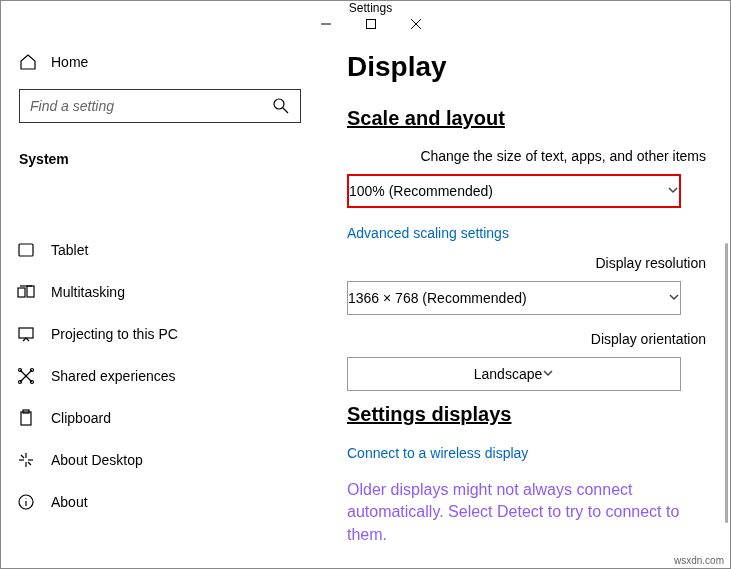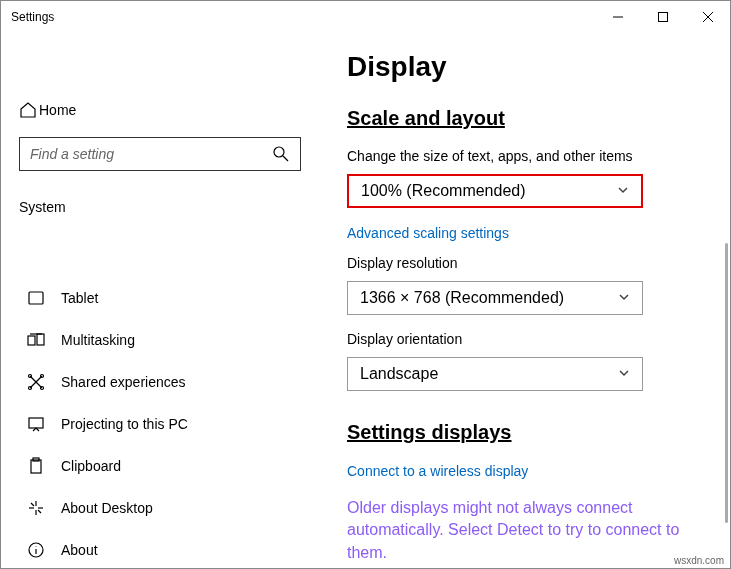--- a/index.html
+++ b/index.html
@@ -1,37 +1,37 @@
 <!DOCTYPE html>
 <html><head>
   <meta charset="utf-8">
   <style>
     * { box-sizing: border-box; margin: 0; padding: 0; font-family: "Segoe UI", Tahoma, sans-serif; }
     body { width: 731px; height: 569px; overflow: hidden; background: #fff; border: 1px solid #888; position: relative; }
-    .titlebar { height: 32px; display: flex; align-items: center; padding-left: 10px; font-size: 12px; color: #000; }
+    .titlebar { height: 32px; display: flex; align-items: center; padding-left: 10px; font-size: 12px; color: #000; flex-direction: column; }
     .title-text { flex: 1; }
     .title-controls { display: flex; height: 100%; }
     .tc-btn { width: 45px; height: 100%; display: flex; align-items: center; justify-content: center; cursor: pointer; }
     .tc-btn svg { width: 10px; height: 10px; stroke: #000; stroke-width: 1; fill: none; }
     .content { display: flex; height: calc(100% - 32px); }
     .sidebar { width: 318px; padding: 14px 18px 0 18px; }
-    .home-row { display: flex; align-items: center; gap: 2px; font-size: 14px; padding: 6px 0 18px 0; cursor: pointer; margin-top: 48px; }
+    .home-row { display: flex; align-items: center; gap: 14px; font-size: 14px; padding: 6px 0 18px 0; cursor: pointer; }
     .icon { width: 18px; height: 18px; display: inline-flex; align-items: center; justify-content: center; }
     .icon svg { stroke: #000; fill: none; stroke-width: 1.2; }
     .search-box { border: 1px solid #333; height: 34px; display: flex; align-items: center; padding: 0 10px; margin-bottom: 20px; }
     .search-input { flex: 1; border: none; outline: none; font-size: 14px; background: transparent; font-style: italic; color: #0c4a6e; }
     .search-input::placeholder { font-style: italic; color: #666; }
-    .category { font-weight: 400; font-size: 14px; margin-bottom: 10px; padding: 8px 0; }
+    .category { font-weight: 700; font-size: 14px; margin-bottom: 10px; padding: 8px 0; }
     .nav-list { margin-left: -18px; margin-right: -18px; padding-top: 44px; }
-    .nav-item { display: flex; align-items: center; gap: 16px; padding: 12px 26px; font-size: 14px; cursor: pointer; }
+    .nav-item { display: flex; align-items: center; gap: 16px; padding: 12px 16px; font-size: 14px; cursor: pointer; }
     .main { flex: 1; padding: 18px 24px 0 28px; position: relative; overflow: hidden; }
     h1 { font-weight: 600; font-size: 28px; margin-bottom: 24px; }
     h2 { font-weight: 600; font-size: 20px; margin-bottom: 18px; text-decoration: underline; }
-    .label { font-size: 14px; margin-bottom: 10px; color: #000; }
-    .dropdown { border: 1px solid #999; height: 34px; width: 296px; display: flex; align-items: center; justify-content: space-between; padding: 0 12px; font-size: 16px; cursor: pointer; margin-bottom: 16px; }
+    .label { font-size: 14px; margin-bottom: 10px; color: #000; text-align: right; }
+    .dropdown { border: 1px solid #999; height: 34px; width: 334px; display: flex; align-items: center; justify-content: space-between; padding: 0 0; font-size: 14px; cursor: pointer; margin-bottom: 16px; }
     .dropdown.highlight { border: 2px solid #e20000; }
     .chevron svg { width: 12px; height: 12px; stroke: #444; fill: none; stroke-width: 1.5; }
     .link { color: #0067c0; font-size: 14px; cursor: pointer; display: inline-block; margin-bottom: 14px; }
     .note { font-size: 16px; color: #8b5cf6; line-height: 1.4; max-width: 340px; }
     .vscroll { position: absolute; right: 2px; top: 210px; width: 3px; height: 280px; background: #aaa; border-radius: 2px; }
     .watermark { position: absolute; right: 6px; bottom: 2px; font-size: 10px; color: #666; }
   </style>
 </head>
 <body>
 
@@ -94,38 +94,38 @@
               <rect x="1" y="5" width="7" height="9"></rect>
               <rect x="10" y="3" width="7" height="11"></rect>
               <line x1="3" y1="3" x2="15" y2="3"></line>
             </svg>
           </span>
         <span>Multitasking</span>
       </div>
       <div class="nav-item">
         <span class="icon">
             <svg viewBox="0 0 18 18">
+              <rect x="2" y="3" width="14" height="10"></rect>
+              <path d="M6 16 L9 13 L12 16"></path>
+            </svg>
+          </span>
+        <span>Projecting to this PC</span>
+      </div>
+      <div class="nav-item">
+        <span class="icon">
+            <svg viewBox="0 0 18 18">
               <line x1="3" y1="3" x2="15" y2="15"></line>
               <line x1="15" y1="3" x2="3" y2="15"></line>
               <circle cx="3" cy="3" r="1.5"></circle>
               <circle cx="15" cy="3" r="1.5"></circle>
               <circle cx="3" cy="15" r="1.5"></circle>
               <circle cx="15" cy="15" r="1.5"></circle>
             </svg>
           </span>
         <span>Shared experiences</span>
-      </div>
-      <div class="nav-item">
-        <span class="icon">
-            <svg viewBox="0 0 18 18">
-              <rect x="2" y="3" width="14" height="10"></rect>
-              <path d="M6 16 L9 13 L12 16"></path>
-            </svg>
-          </span>
-        <span>Projecting to this PC</span>
       </div>
       <div class="nav-item">
         <span class="icon">
             <svg viewBox="0 0 18 18">
               <rect x="4" y="3" width="10" height="13"></rect>
               <rect x="6" y="1" width="6" height="3"></rect>
             </svg>
           </span>
         <span>Clipboard</span>
       </div>
@@ -170,21 +170,21 @@
 
     <div class="label">Display resolution</div>
     <div class="dropdown">
       <span>1366 × 768 (Recommended)</span>
       <span class="chevron"><svg viewBox="0 0 12 12">
             <polyline points="2,4 6,8 10,4"></polyline>
           </svg></span>
     </div>
 
     <div class="label">Display orientation</div>
-    <div class="dropdown" style="margin-bottom:30px;">
+    <div class="dropdown" style="margin-bottom:12px;justify-content:center;">
       <span>Landscape</span>
       <span class="chevron"><svg viewBox="0 0 12 12">
             <polyline points="2,4 6,8 10,4"></polyline>
           </svg></span>
     </div>
 
     <h2>Settings displays</h2>
     <span class="link" style="margin-bottom:18px;">Connect to a wireless display</span>
     <div class="note">Older displays might not always connect automatically. Select Detect to try to connect to them.</div>
 

